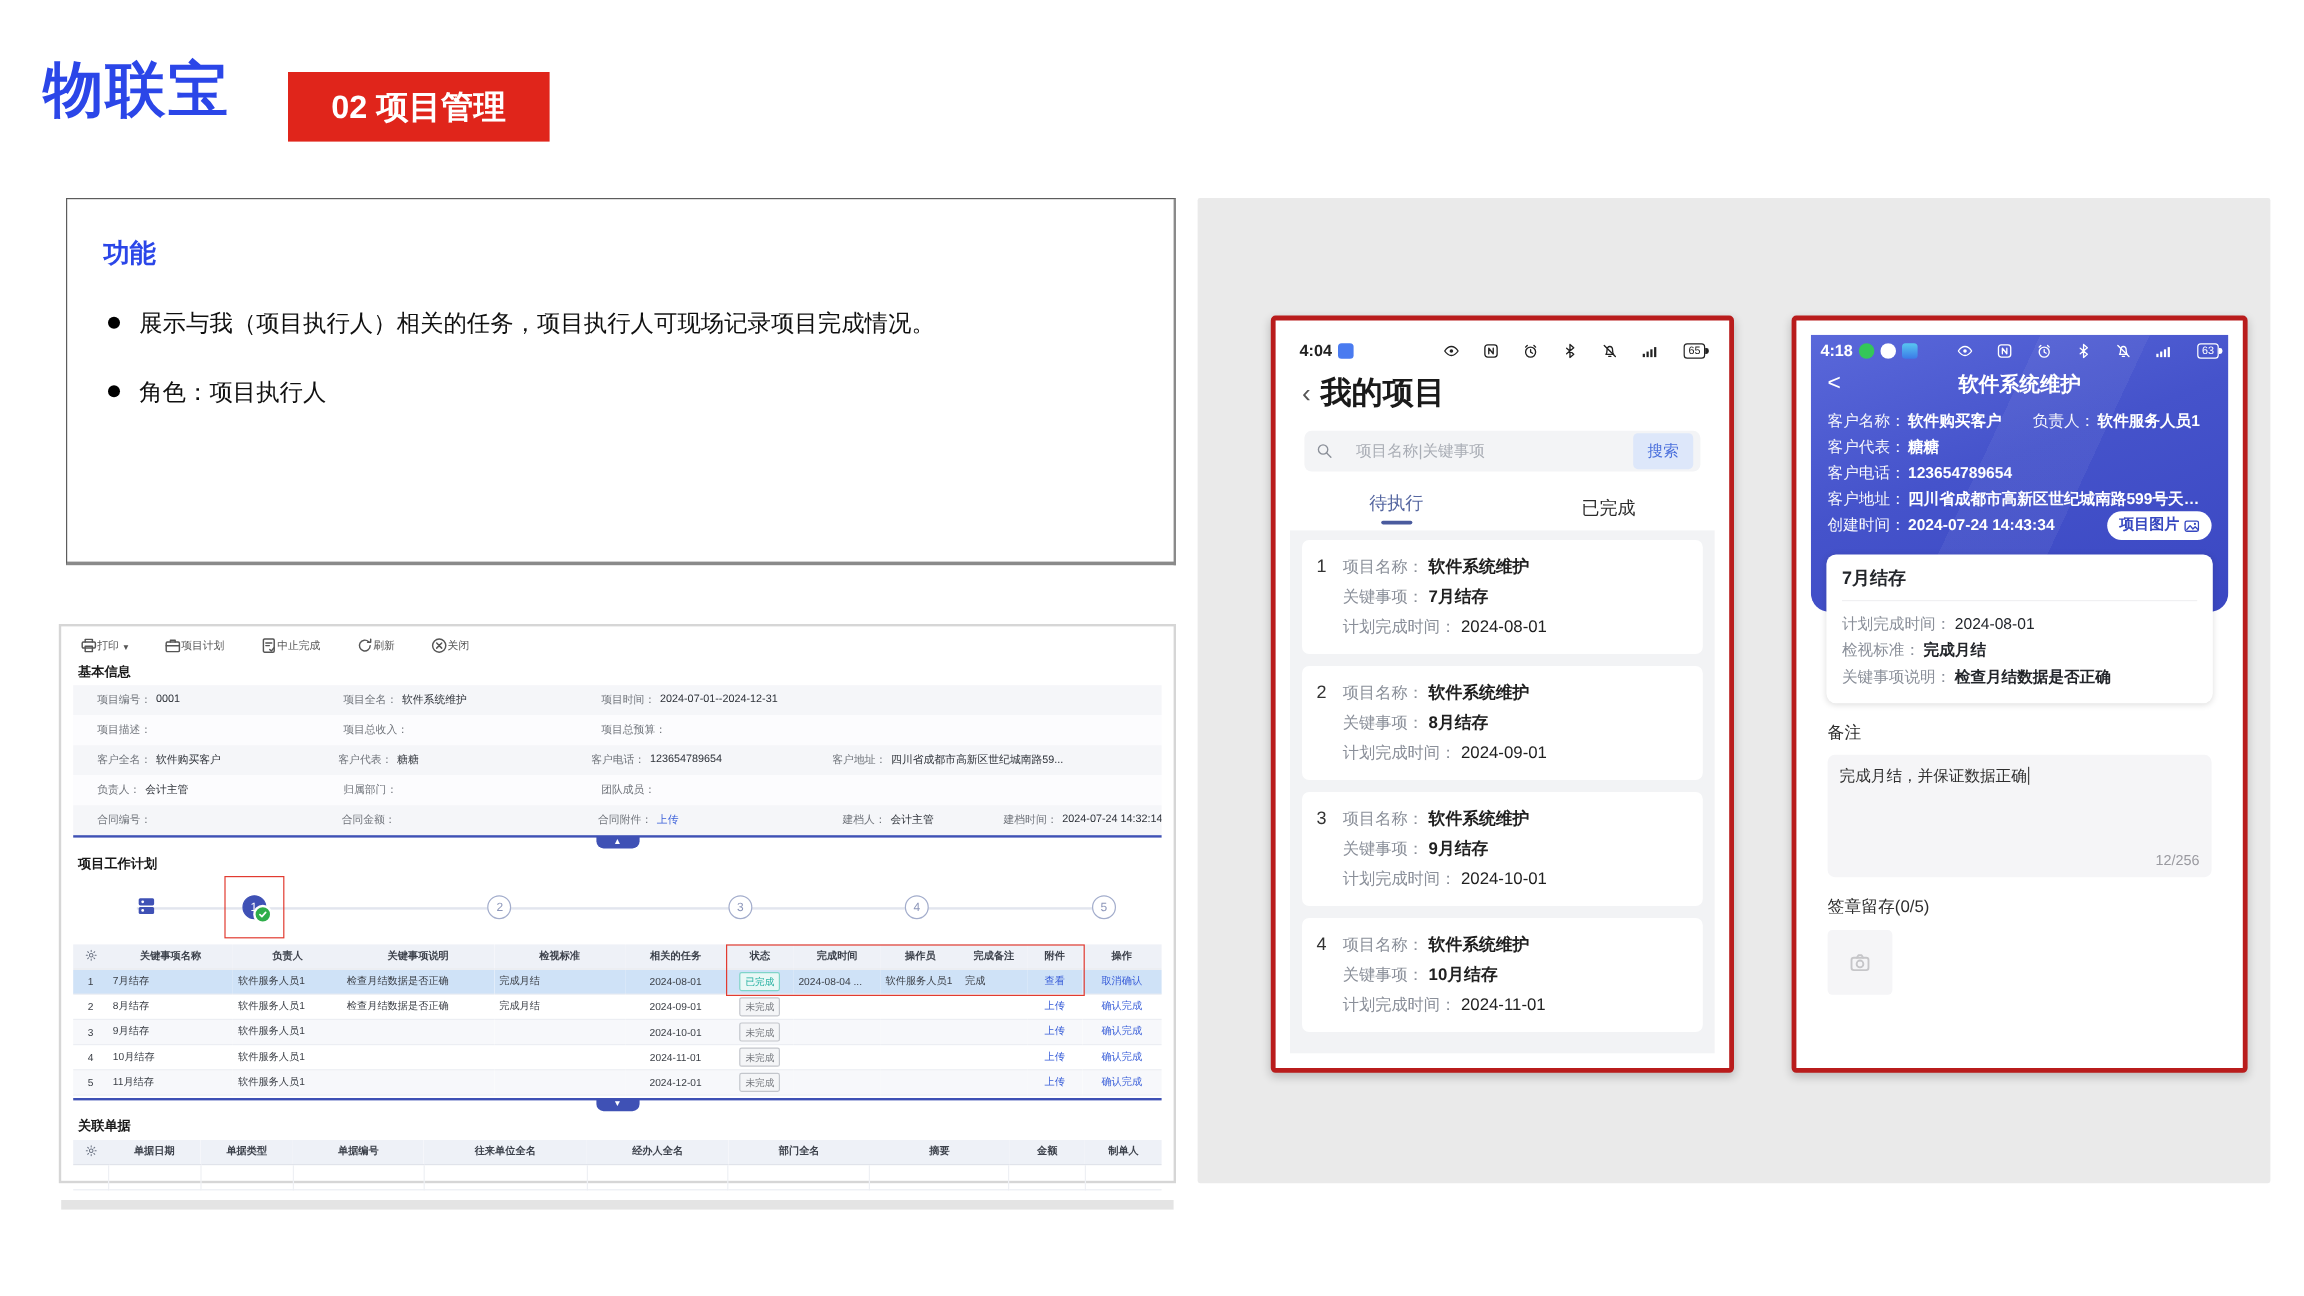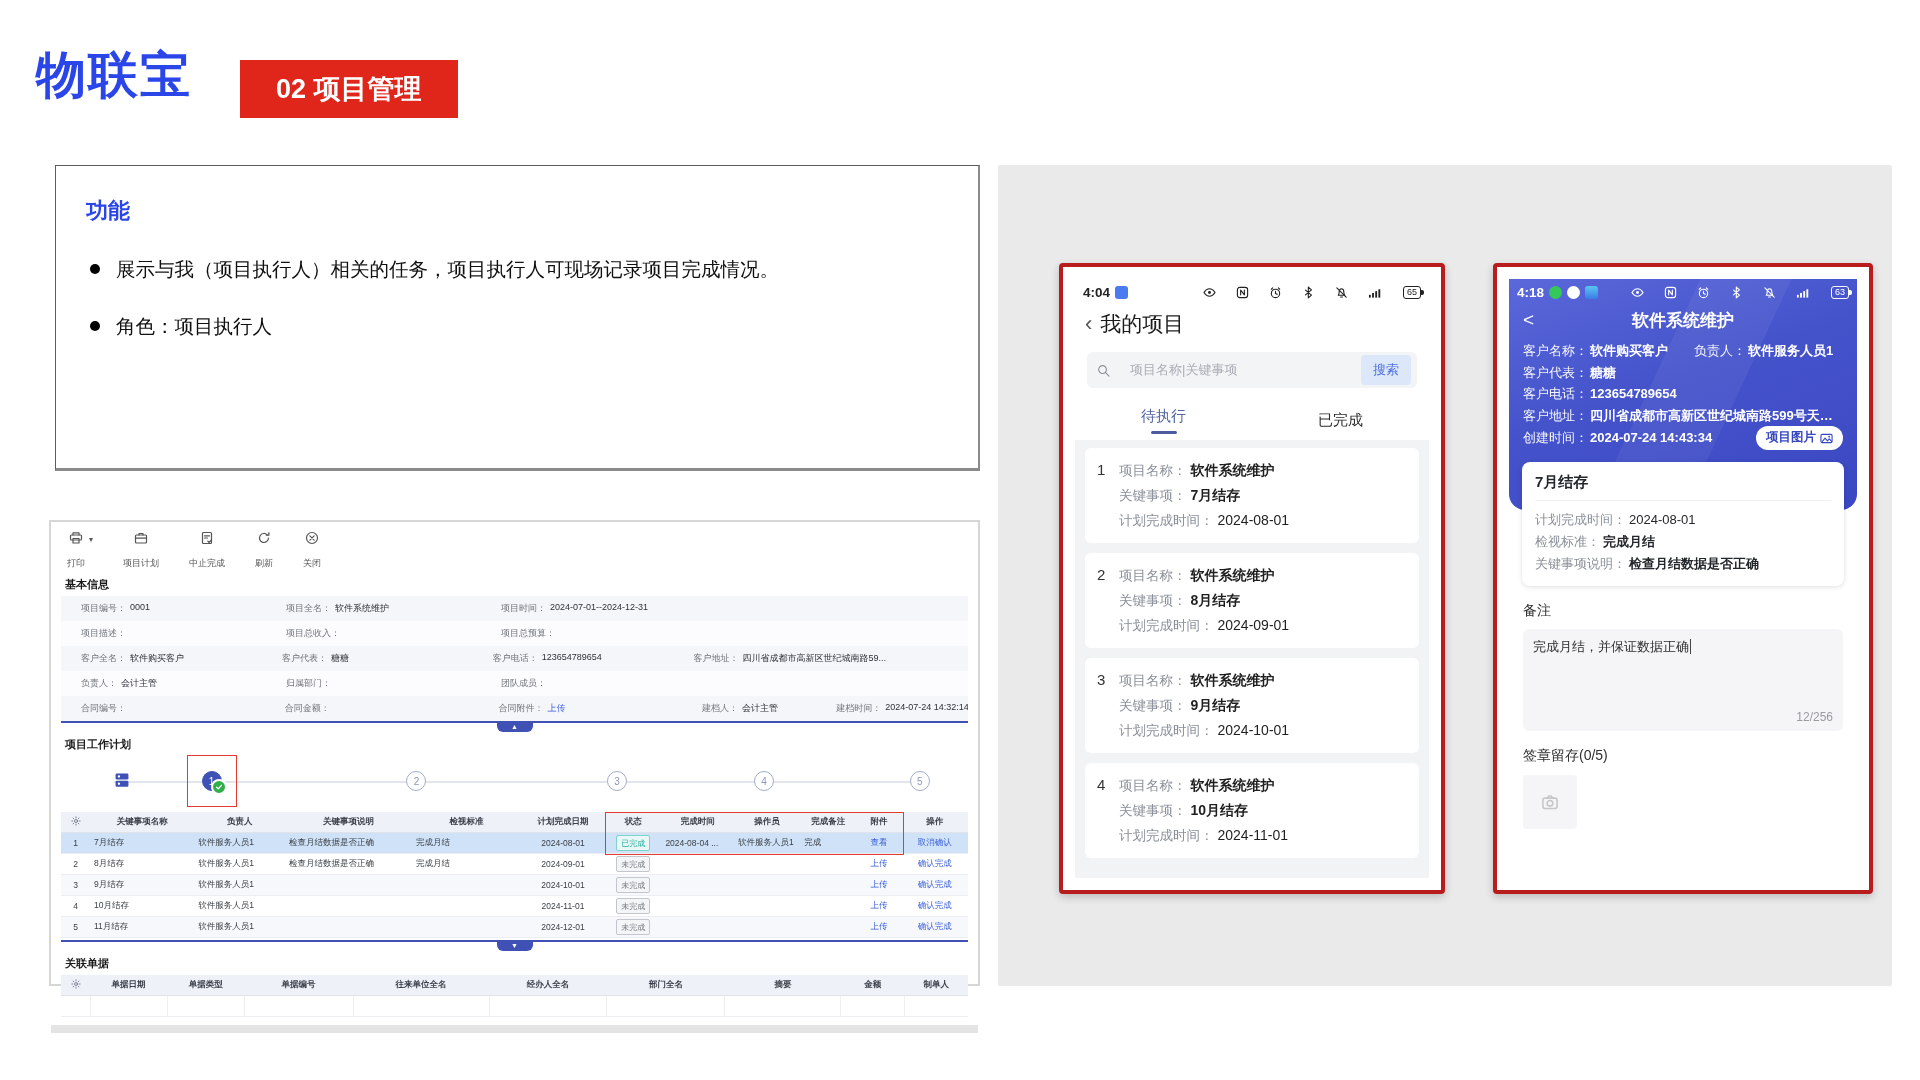--- a/index.html
+++ b/index.html
@@ -11,21 +11,21 @@
   .feature-box{position:absolute;left:55px;top:165px;width:925px;height:306px;box-sizing:border-box;
     border:1px solid #5c5c5c;border-bottom:3px solid #8a8a8a;border-right:2px solid #8a8a8a;padding:30px 30px;background:#fff;}
   .feature-title{color:#2b46e8;font-weight:bold;font-size:22px;}
   .feature-bullet{font-size:19.5px;color:#101010;margin-top:30px;display:flex;align-items:flex-start;}
   .feature-bullet .dot{width:10px;height:10px;border-radius:50%;background:#000;margin:8px 16px 0 4px;flex:none;}
   
   .desktop{position:absolute;left:49px;top:520px;width:931px;height:466px;background:#fff;
     border:2px solid #d6d6d6;box-sizing:border-box;font-size:9px;color:#333;}
   .dt-toolbar{display:flex;gap:30px;padding:9px 16px 5px;}
   .dt-tool{display:flex;align-items:flex-start;color:#444;}
-  .dt-tool .col{display:flex;flex-direction:column;align-items:center;gap:12px;font-size:9px;color:#555;}
+  .dt-tool .col{display:flex;flex-direction:row;align-items:center;gap:0;font-size:9px;color:#555;}
   .dt-tool svg{width:14px;height:14px;}
   .caret{font-size:8px;color:#555;margin:4px 0 0 4px;}
   .dt-title{font-weight:bold;font-size:11px;color:#1a1a1a;margin:2px 14px 4px;}
   .bi-rows{margin:0 10px;}
   .bi-row{display:flex;align-items:center;height:25px;background:#f5f6f9;}
   .bi-row:nth-child(even){background:#fcfcfe;}
   .bi-cell{display:flex;white-space:nowrap;overflow:hidden;}
   .bi-cell:first-child{padding-left:20px;}
   .bi-l{color:#70747b;margin-right:4px;}
   .bi-v{color:#2d3138;}
@@ -75,21 +75,21 @@
   .chip-white{background:#fff;border-radius:50%;border:1px solid rgba(255,255,255,.4);box-sizing:border-box;}
   .chip-teal{background:linear-gradient(#58c7f0,#3b7ae8);}
   .sicons{display:flex;align-items:center;gap:20px;}
   .si{width:13px;height:13px;}
   .battery{position:relative;border:1px solid currentColor;border-radius:3px;font-size:9px;font-weight:normal;
     padding:0 3px;line-height:11px;margin-left:2px;}
   .battery::after{content:"";position:absolute;right:-3.5px;top:3px;width:2.5px;height:5px;background:currentColor;border-radius:0 2px 2px 0;}
   
   .p1-header{display:flex;align-items:center;gap:8px;padding:8px 10px 6px;}
   .p1-back{font-size:22px;color:#555;line-height:20px;}
-  .p1-title{font-size:21px;font-weight:normal;color:#1a1a1a;}
+  .p1-title{font-size:26px;font-weight:bold;color:#1a1a1a;}
   .searchbar{display:flex;align-items:center;margin:8px 12px 12px;background:#f3f4f6;border-radius:6px;height:36px;padding:0 6px 0 10px;}
   .search-ph{color:#a9adb5;font-size:13px;margin-left:20px;flex:1;}
   .search-btn{background:#dde7fa;color:#4a6fdc;font-size:13px;padding:6px 12px;border-radius:4px;cursor:pointer;}
   .tabs{display:flex;height:40px;}
   .tab{flex:1;display:flex;flex-direction:column;align-items:center;justify-content:center;font-size:15px;cursor:pointer;}
   .tab.active{color:#5566a0;}
   .tab.active .bar{width:26px;height:3px;background:#4a5b9e;border-radius:2px;margin-top:5px;}
   .tab.inactive{color:#2b2b2b;}
   .p1-list{flex:1;background:#f2f3f5;padding:8px 10px;}
   .p1-card{background:#fff;border-radius:6px;margin-bottom:10px;padding:10px 12px;}
@@ -425,21 +425,21 @@
         </colgroup>
       <thead>
         <tr>
           <th class="c"><svg class="gear-ic">
                 <use href="#i-gear"></use>
               </svg></th>
           <th>关键事项名称</th>
           <th>负责人</th>
           <th>关键事项说明</th>
           <th>检视标准</th>
-          <th>计划完成日期</th>
+          <th>相关的任务</th>
           <th>状态</th>
           <th>完成时间</th>
           <th>操作员</th>
           <th>完成备注</th>
           <th>附件</th>
           <th>操作</th>
         </tr>
       </thead>
       <tbody>
         <tr class="selected">

